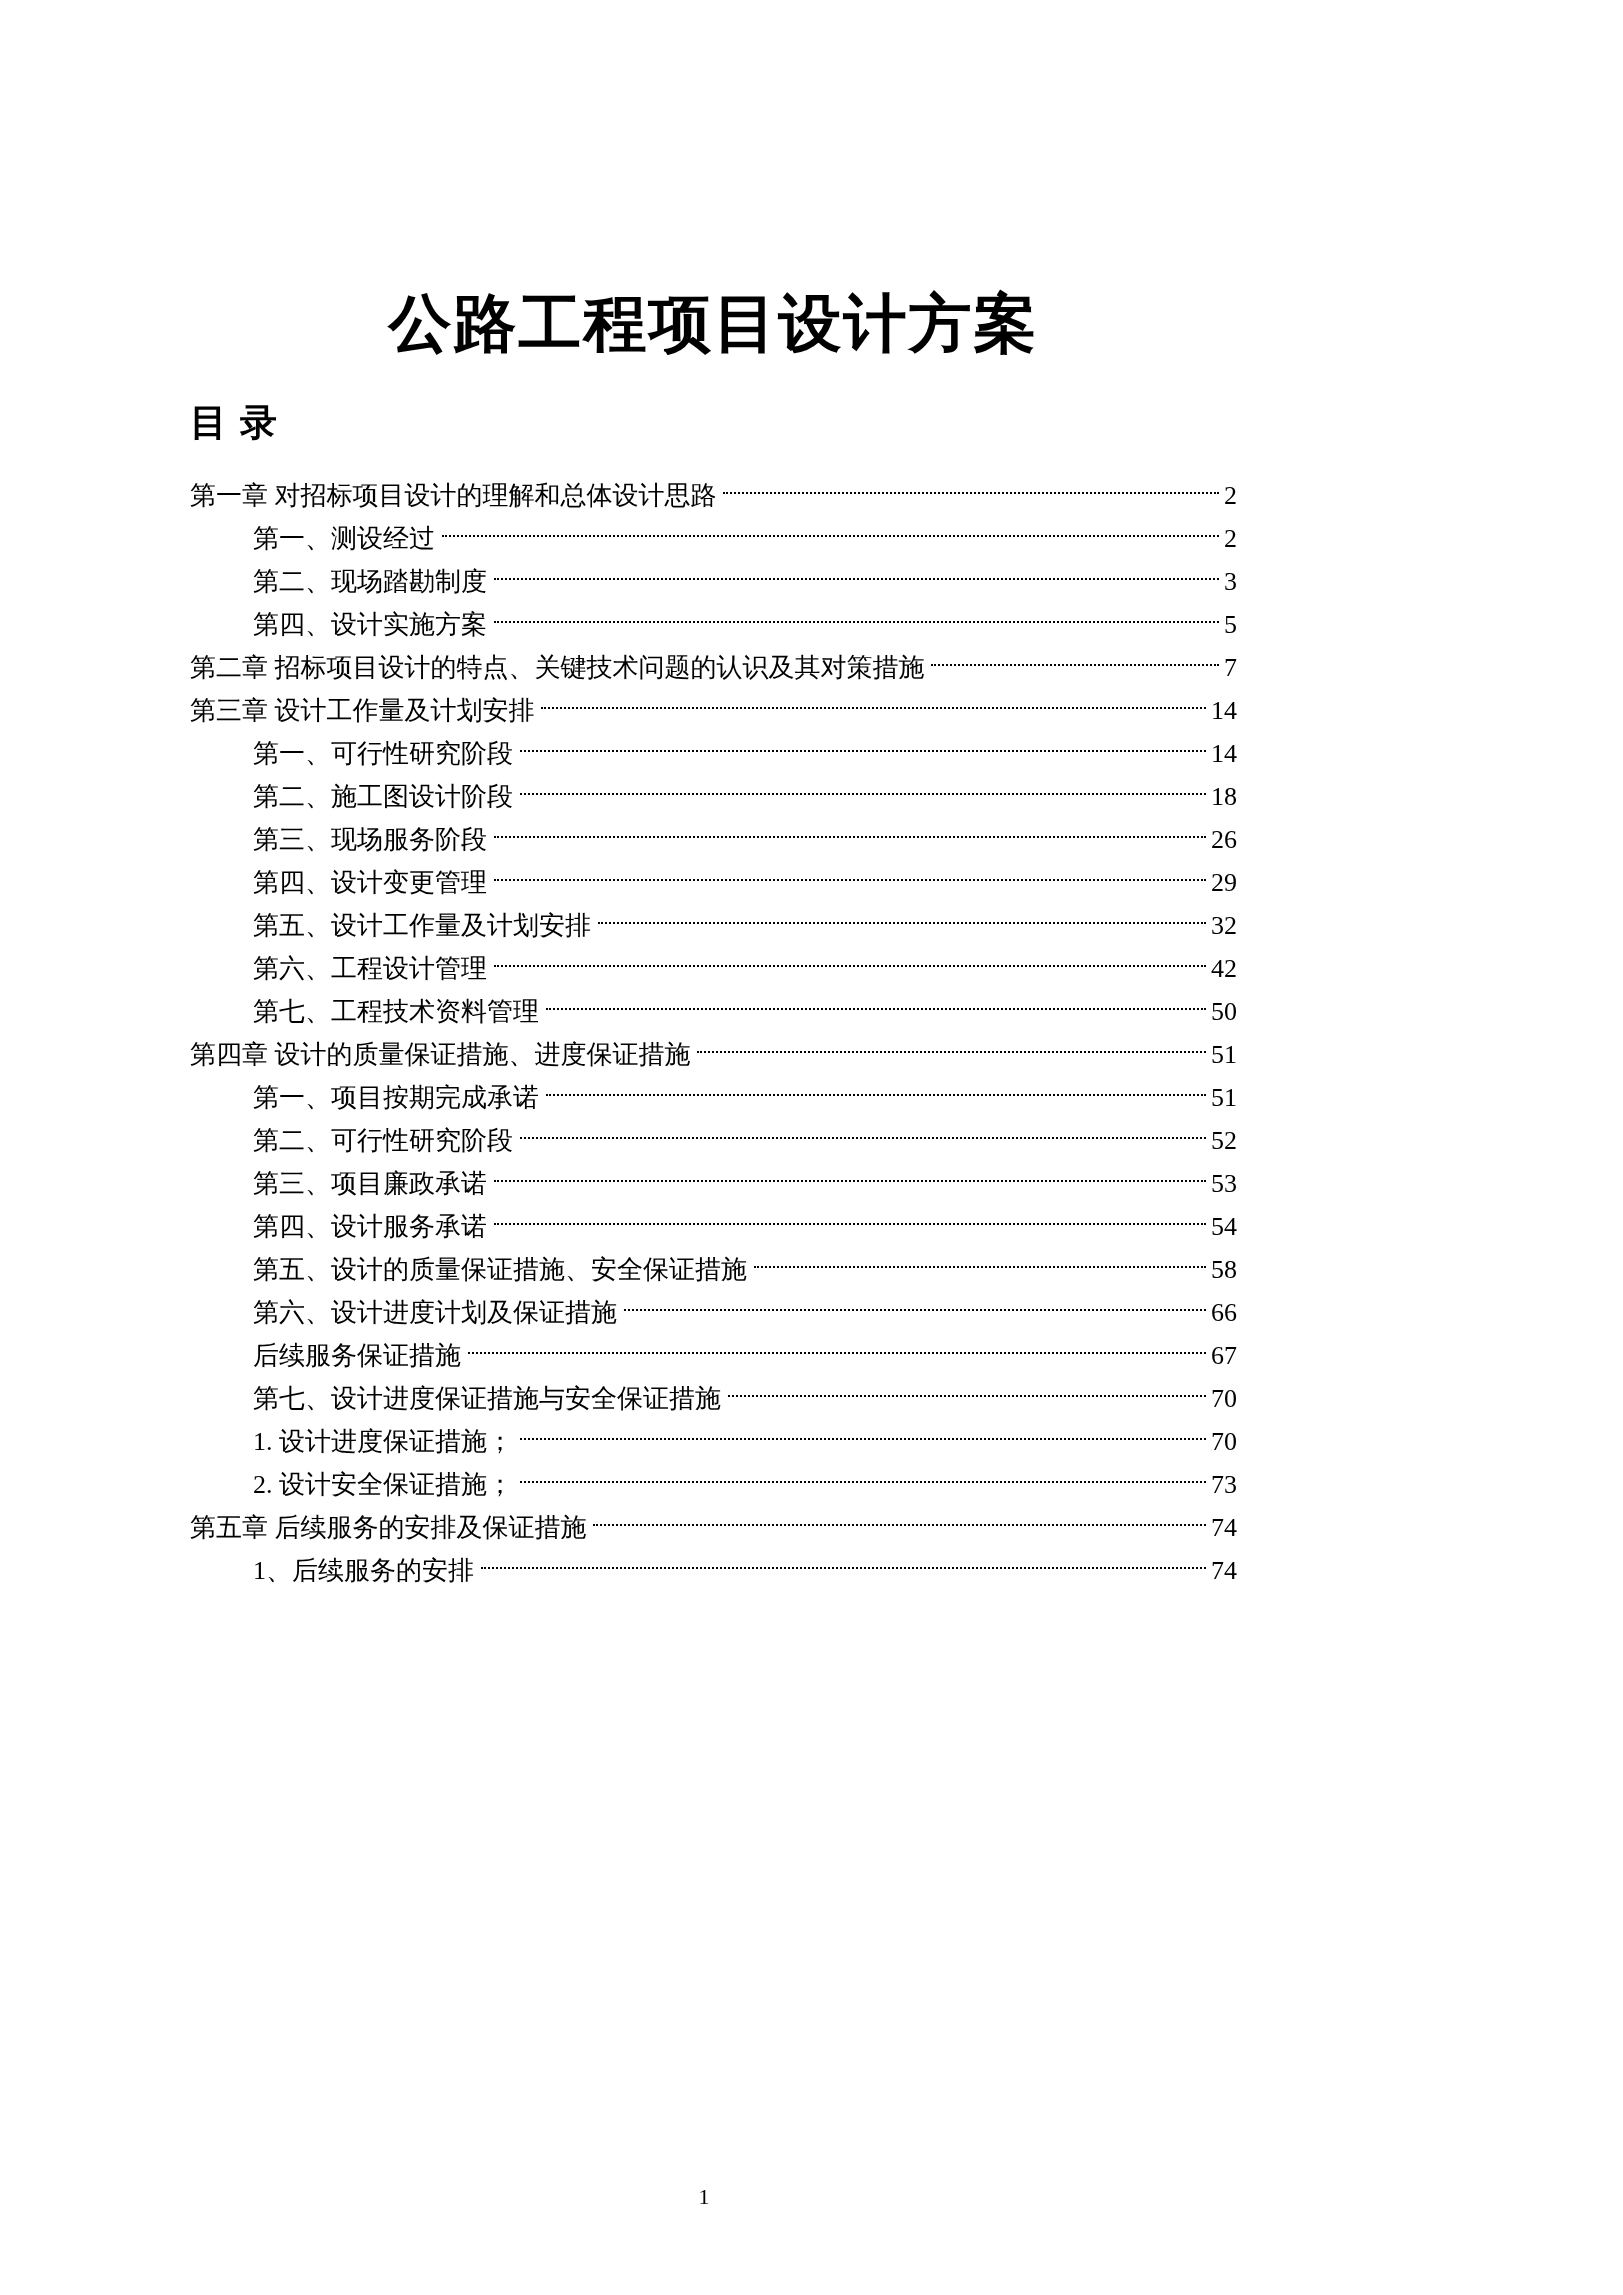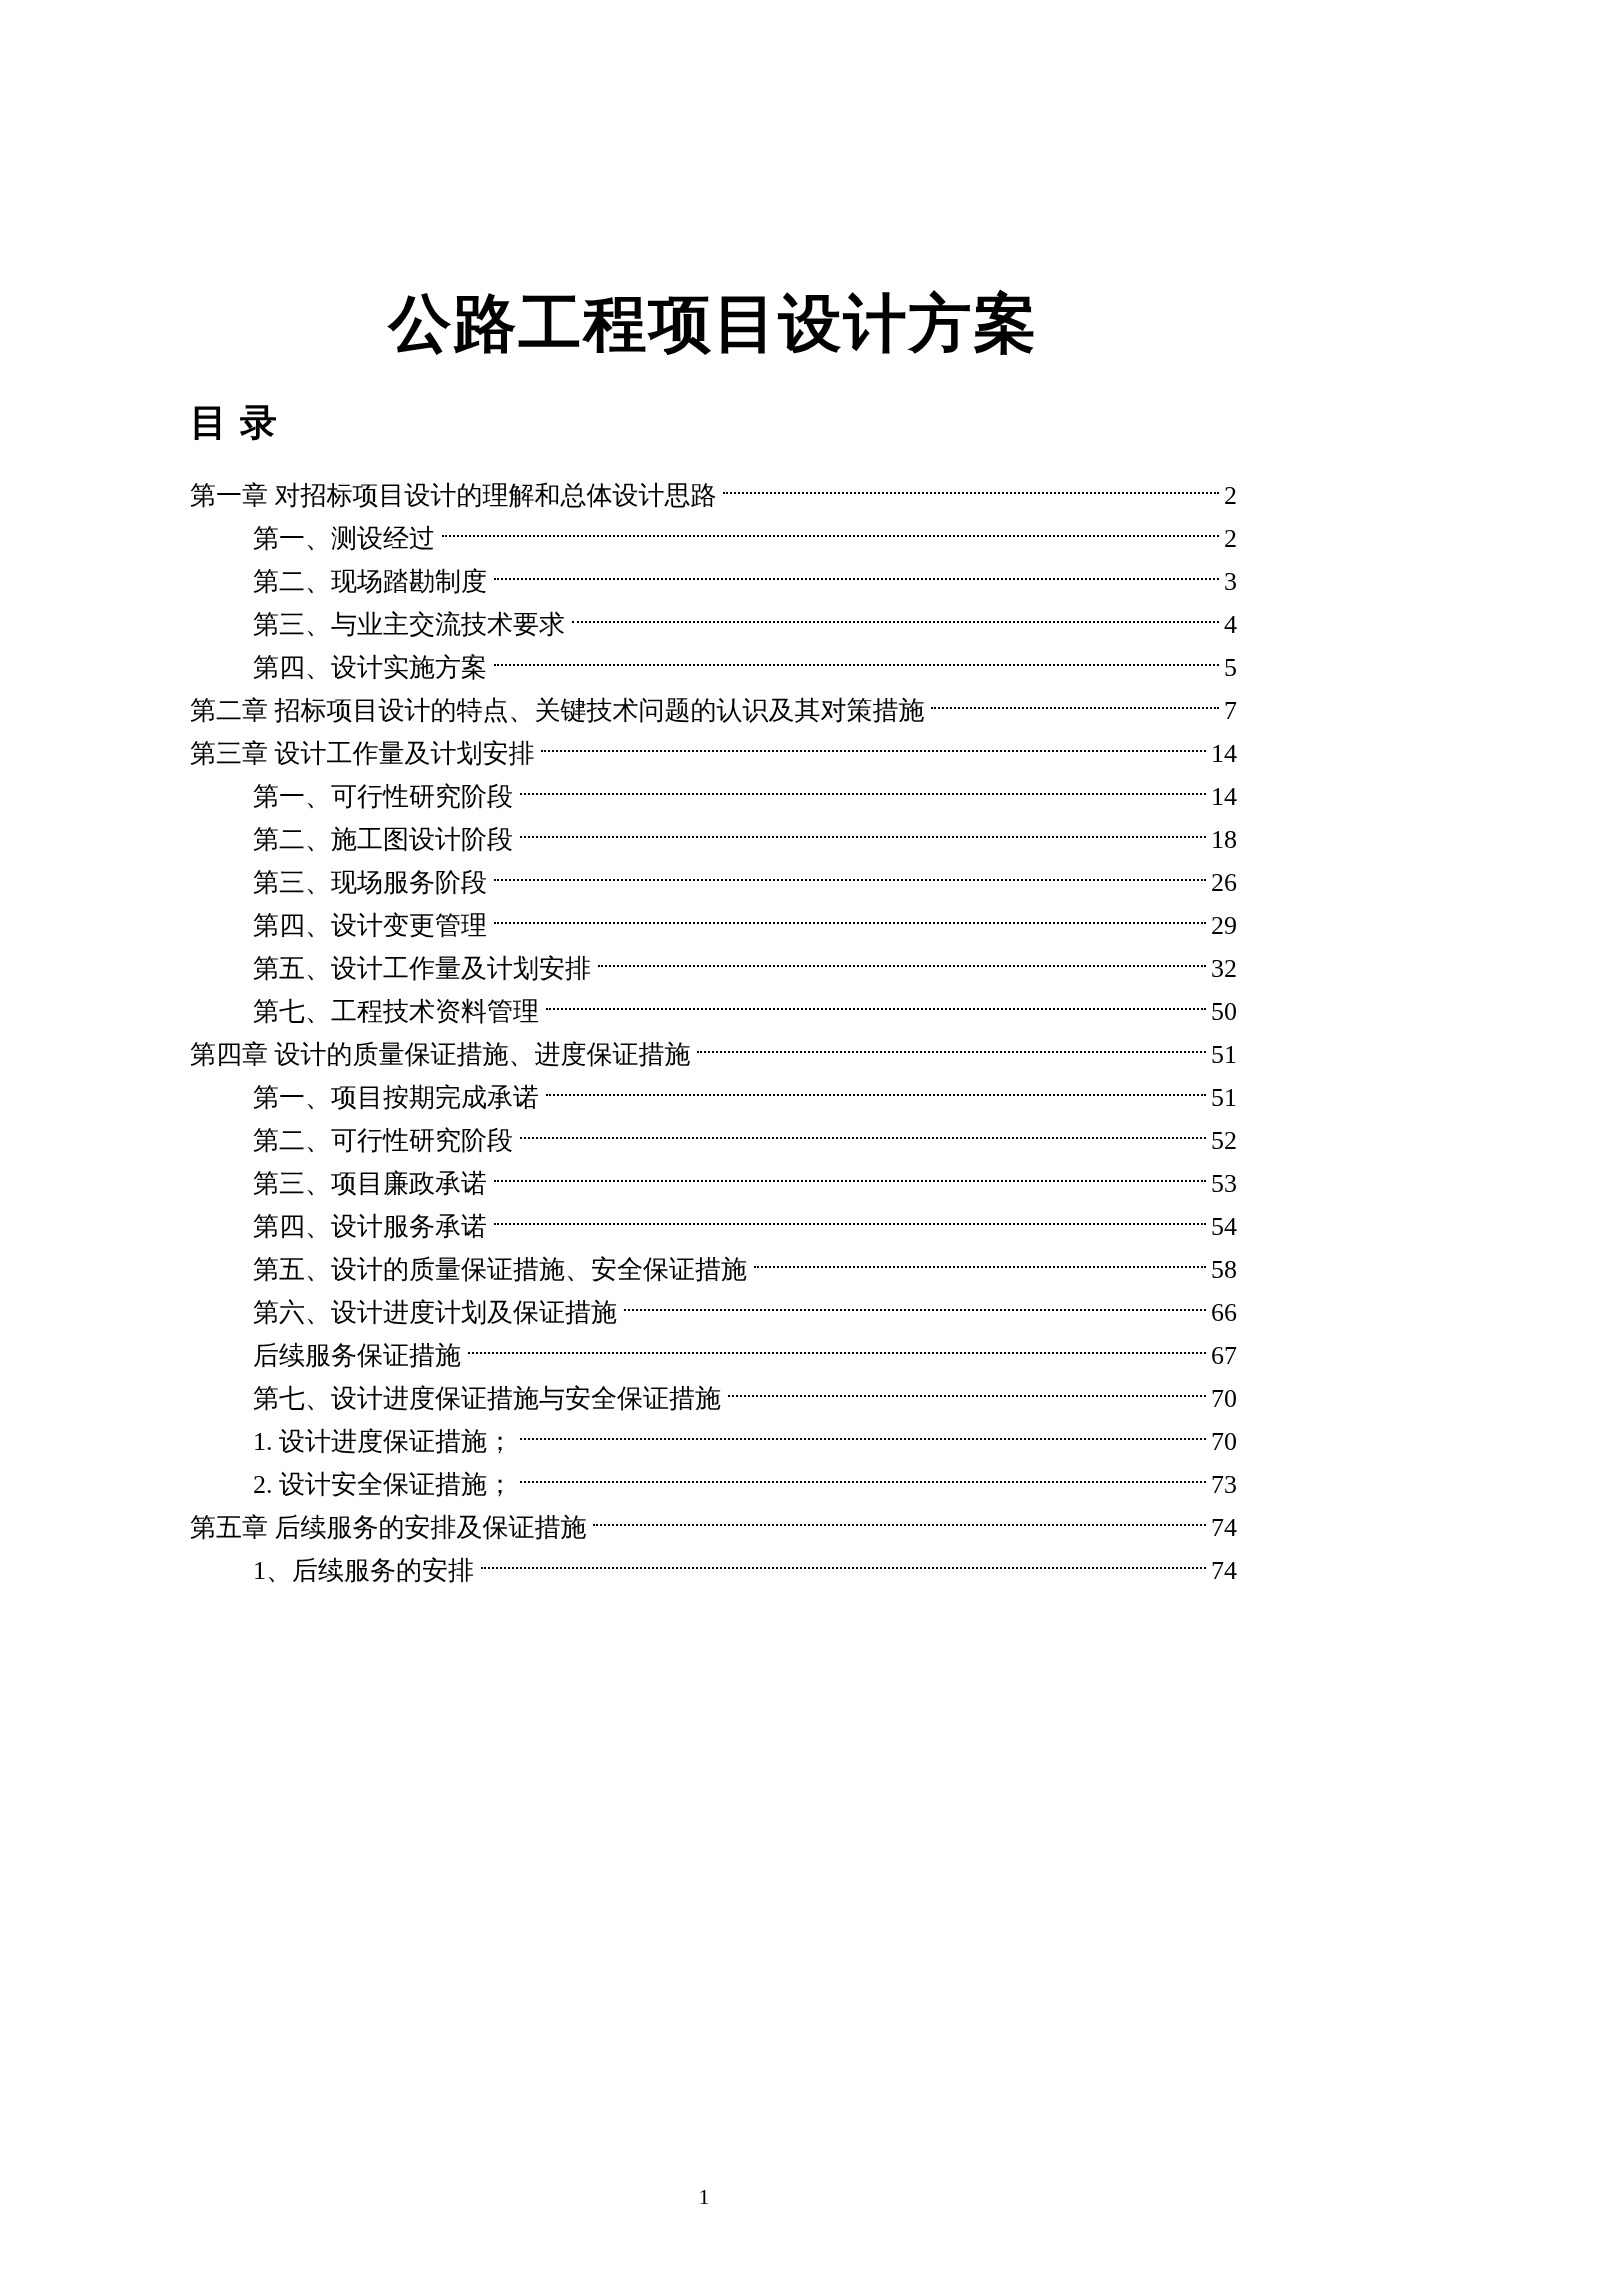--- a/index.html
+++ b/index.html
@@ -90,25 +90,20 @@
         <span class="toc-label">第一、测设经过</span>
         <span class="toc-dots"></span>
         <span class="toc-page">2</span>
       </div>
       <div class="toc-row level-2">
         <span class="toc-label">第二、现场踏勘制度</span>
         <span class="toc-dots"></span>
         <span class="toc-page">3</span>
       </div>
       <div class="toc-row level-2">
-        <span class="toc-label">第三、与业主交流技术要求</span>
-        <span class="toc-dots"></span>
-        <span class="toc-page">4</span>
-      </div>
-      <div class="toc-row level-2">
         <span class="toc-label">第四、设计实施方案</span>
         <span class="toc-dots"></span>
         <span class="toc-page">5</span>
       </div>
       <div class="toc-row level-1">
         <span class="toc-label">第二章 招标项目设计的特点、关键技术问题的认识及其对策措施</span>
         <span class="toc-dots"></span>
         <span class="toc-page">7</span>
       </div>
       <div class="toc-row level-1">
@@ -133,20 +128,25 @@
       </div>
       <div class="toc-row level-2">
         <span class="toc-label">第四、设计变更管理</span>
         <span class="toc-dots"></span>
         <span class="toc-page">29</span>
       </div>
       <div class="toc-row level-2">
         <span class="toc-label">第五、设计工作量及计划安排</span>
         <span class="toc-dots"></span>
         <span class="toc-page">32</span>
+      </div>
+      <div class="toc-row level-2">
+        <span class="toc-label">第六、工程设计管理</span>
+        <span class="toc-dots"></span>
+        <span class="toc-page">42</span>
       </div>
       <div class="toc-row level-2">
         <span class="toc-label">第七、工程技术资料管理</span>
         <span class="toc-dots"></span>
         <span class="toc-page">50</span>
       </div>
       <div class="toc-row level-1">
         <span class="toc-label">第四章 设计的质量保证措施、进度保证措施</span>
         <span class="toc-dots"></span>
         <span class="toc-page">51</span>

